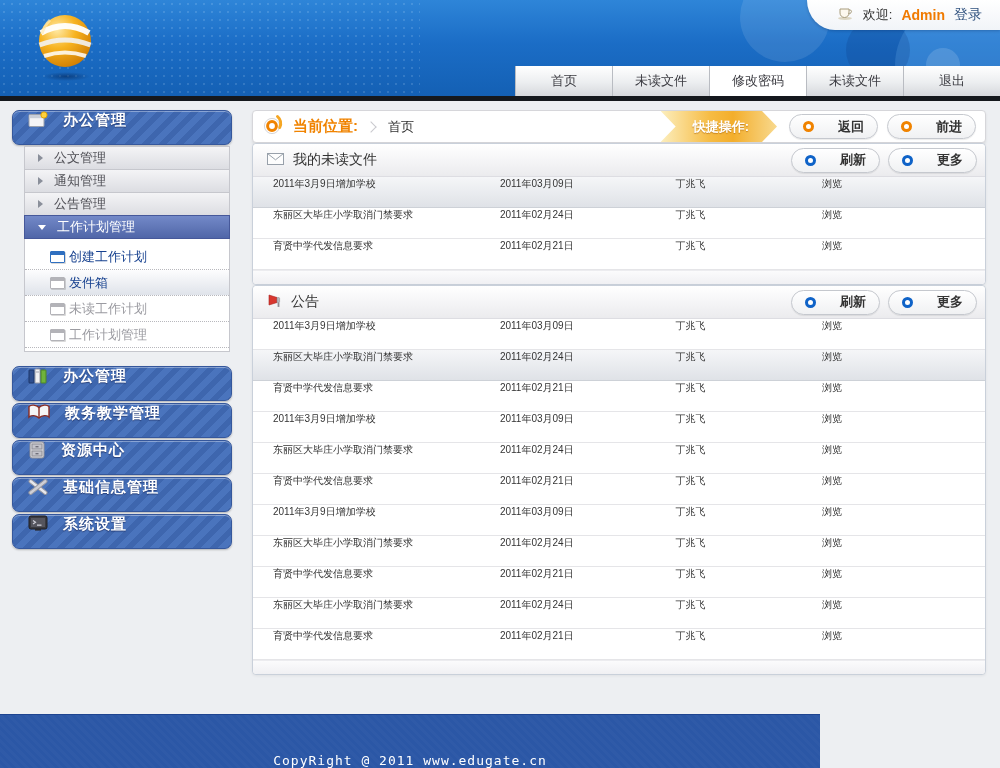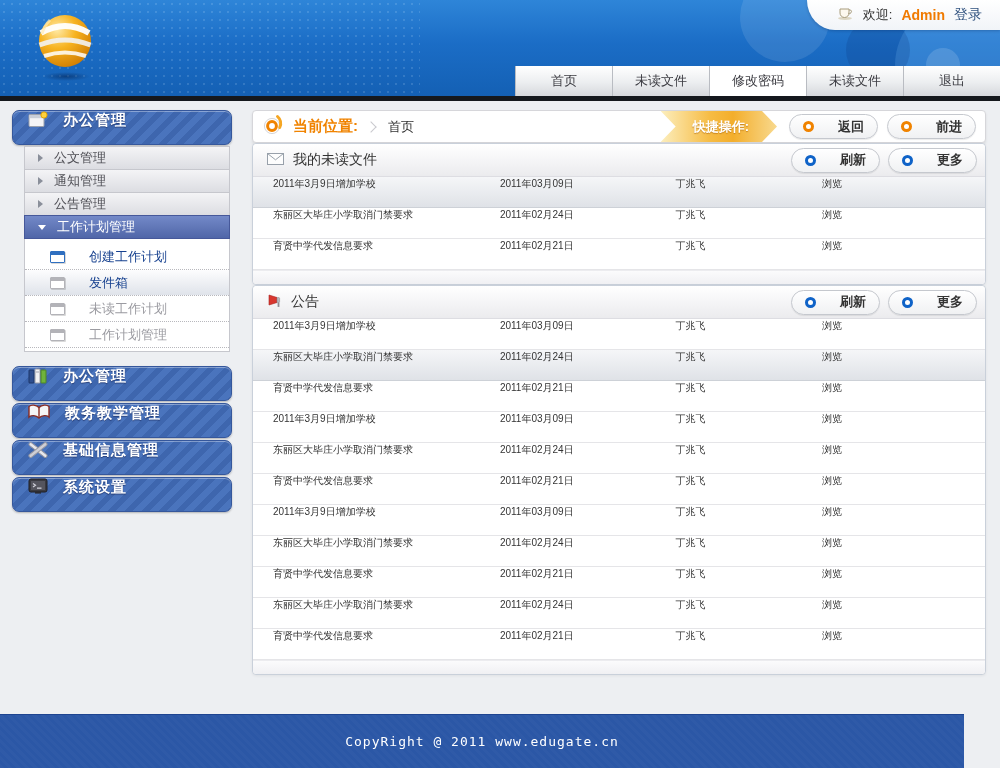--- a/index.html
+++ b/index.html
@@ -45,21 +45,21 @@
     box-shadow:inset 0 1px 0 rgba(255,255,255,.35),0 1px 2px rgba(0,0,0,.25);
     color:#fff;font-size:15px;font-weight:bold;letter-spacing:1px;text-shadow:0 1px 1px rgba(0,0,40,.45)}
   .menu{margin:1px 0 0 12px;width:206px}
   .menu-item{height:22px;display:flex;align-items:center;gap:11px;padding-left:13px;
     background:linear-gradient(#f4f4f6,#dcdde2);border:1px solid #c6c7cd;margin-top:-1px;
     font-size:13px;color:#4f4f55;cursor:pointer}
   .tri-r{width:0;height:0;border-top:4px solid transparent;border-bottom:4px solid transparent;border-left:5px solid #8a8f9a}
   .menu-item.selected{background:linear-gradient(#7389c8,#5066a8);border-color:#46589a;color:#fff}
   .tri-d{width:0;height:0;border-left:4px solid transparent;border-right:4px solid transparent;border-top:5px solid #fff}
   .submenu{border:1px solid #c6c7cd;border-top:none;background:#fff;padding:5px 0 3px}
-  .sub-item{height:25px;display:flex;align-items:center;gap:24px;padding-left:25px;
+  .sub-item{height:25px;display:flex;align-items:center;gap:4px;padding-left:25px;
     font-size:13px;color:#9b9ba1;border-bottom:1px dotted #b8b8bd;cursor:pointer}
   .w-icon{width:13px;height:10px;border:1px solid #b3b3b8;background:#fff;position:relative;
     border-radius:1px;box-shadow:1px 1px 0 rgba(0,0,0,.15);flex:0 0 auto}
   .w-icon::after{content:'';position:absolute;left:0;top:0;right:0;height:3px;background:#b3b3b8}
   .sub-item.active{color:#17418f}
   .sub-item.active .w-icon{border-color:#2f6fc0}
   .sub-item.active .w-icon::after{background:#2f6fc0}
   .sub-item.current{color:#17418f;background:linear-gradient(#fdfdfe,#dfe3ea)}
   
   .main{position:absolute;left:252px;top:110px;width:734px}
@@ -86,22 +86,22 @@
     background:linear-gradient(#ffffff,#ebebee);border-bottom:1px solid #dddde2;border-radius:4px 4px 0 0}
   .panel-title{font-size:14px;color:#333;margin-left:9px}
   .panel-head .spacer{flex:1}
   .panel-head .pill{margin-left:8px}
   .row{height:30px;display:flex;align-items:flex-start;border-bottom:1px solid #e5e5e8;font-size:10px;color:#333;cursor:pointer}
   .row .c{padding-left:20px;white-space:nowrap;overflow:hidden;box-sizing:border-box}
   .c.t{flex:0 0 31%}.c.d{flex:0 0 24%}.c.a{flex:0 0 20%}.c.act{flex:1}
   .row.hl{background:linear-gradient(#f5f6f8,#dfe2e7);border-bottom-color:#cdd1d7}
   .panel-foot{height:13px;background:linear-gradient(#fbfbfc,#f0f0f3);border-top:1px solid #ececef;border-radius:0 0 4px 4px}
   
-  .footer{position:absolute;left:0;bottom:0;width:964px;height:53px;background:#2b57a6;
-    border-top:1px solid #1e4490;display:flex;align-items:center;justify-content:center;
+  .footer{position:absolute;left:0;bottom:0;width:820px;height:53px;background:#2b57a6;
+    border-top:1px solid #1e4490;display:flex;align-items:flex-end;justify-content:center;
     background-image:repeating-linear-gradient(45deg,rgba(255,255,255,.02) 0 3px,transparent 3px 6px)}
   .footer-text{color:#fff;font-size:13px;font-family:"DejaVu Sans Mono","Liberation Mono",monospace;letter-spacing:1px}
 </style>
 </head>
 <body>
 
 <div class="header">
   <span class="hdr-circle hc1"></span>
   <span class="hdr-circle hc2"></span>
   <span class="hdr-circle hc3"></span>
@@ -215,20 +215,32 @@
   <div class="side-btn">
     <span>
       <svg width="22" height="16" viewBox="0 0 22 16">
         <path d="M11 3.5 C8 .5 3 .5 1 2.5 L1 13 C3 11 8 11 11 14 C14 11 19 11 21 13 L21 2.5 C19 .5 14 .5 11 3.5 Z" fill="#f5f5f5" stroke="#8a2c22" stroke-width="1.4"></path>
         <path d="M11 3.5 L11 14" stroke="#8a2c22" stroke-width="1.4"></path>
       </svg>
     </span>
     <span>教务教学管理</span>
   </div>
 
+  <div class="side-btn">
+    <span>
+      <svg width="18" height="18" viewBox="0 0 18 18">
+        <rect x="2" y="1" width="14" height="16" rx="2" fill="#dcdce1" stroke="#8f8f96"></rect>
+        <rect x="4" y="3" width="10" height="5" fill="#c3c3ca" stroke="#8f8f96"></rect>
+        <rect x="4" y="10" width="10" height="5" fill="#c3c3ca" stroke="#8f8f96"></rect>
+        <rect x="7.5" y="5" width="3" height="1.4" fill="#70707a"></rect>
+        <rect x="7.5" y="12" width="3" height="1.4" fill="#70707a"></rect>
+      </svg>
+    </span>
+    <span>资源中心</span>
+  </div>
 
   <div class="side-btn">
     <span>
       <svg width="20" height="18" viewBox="0 0 20 18">
         <g transform="rotate(38 10 9)">
             <rect x="-1" y="7.3" width="22" height="3.4" rx="1.7" fill="#e8e8ec" stroke="#9a9aa2"></rect>
           </g>
         <g transform="rotate(-38 10 9)">
             <rect x="-1" y="7.3" width="22" height="3.4" rx="1.7" fill="#cfcfd6" stroke="#9a9aa2"></rect>
           </g>

